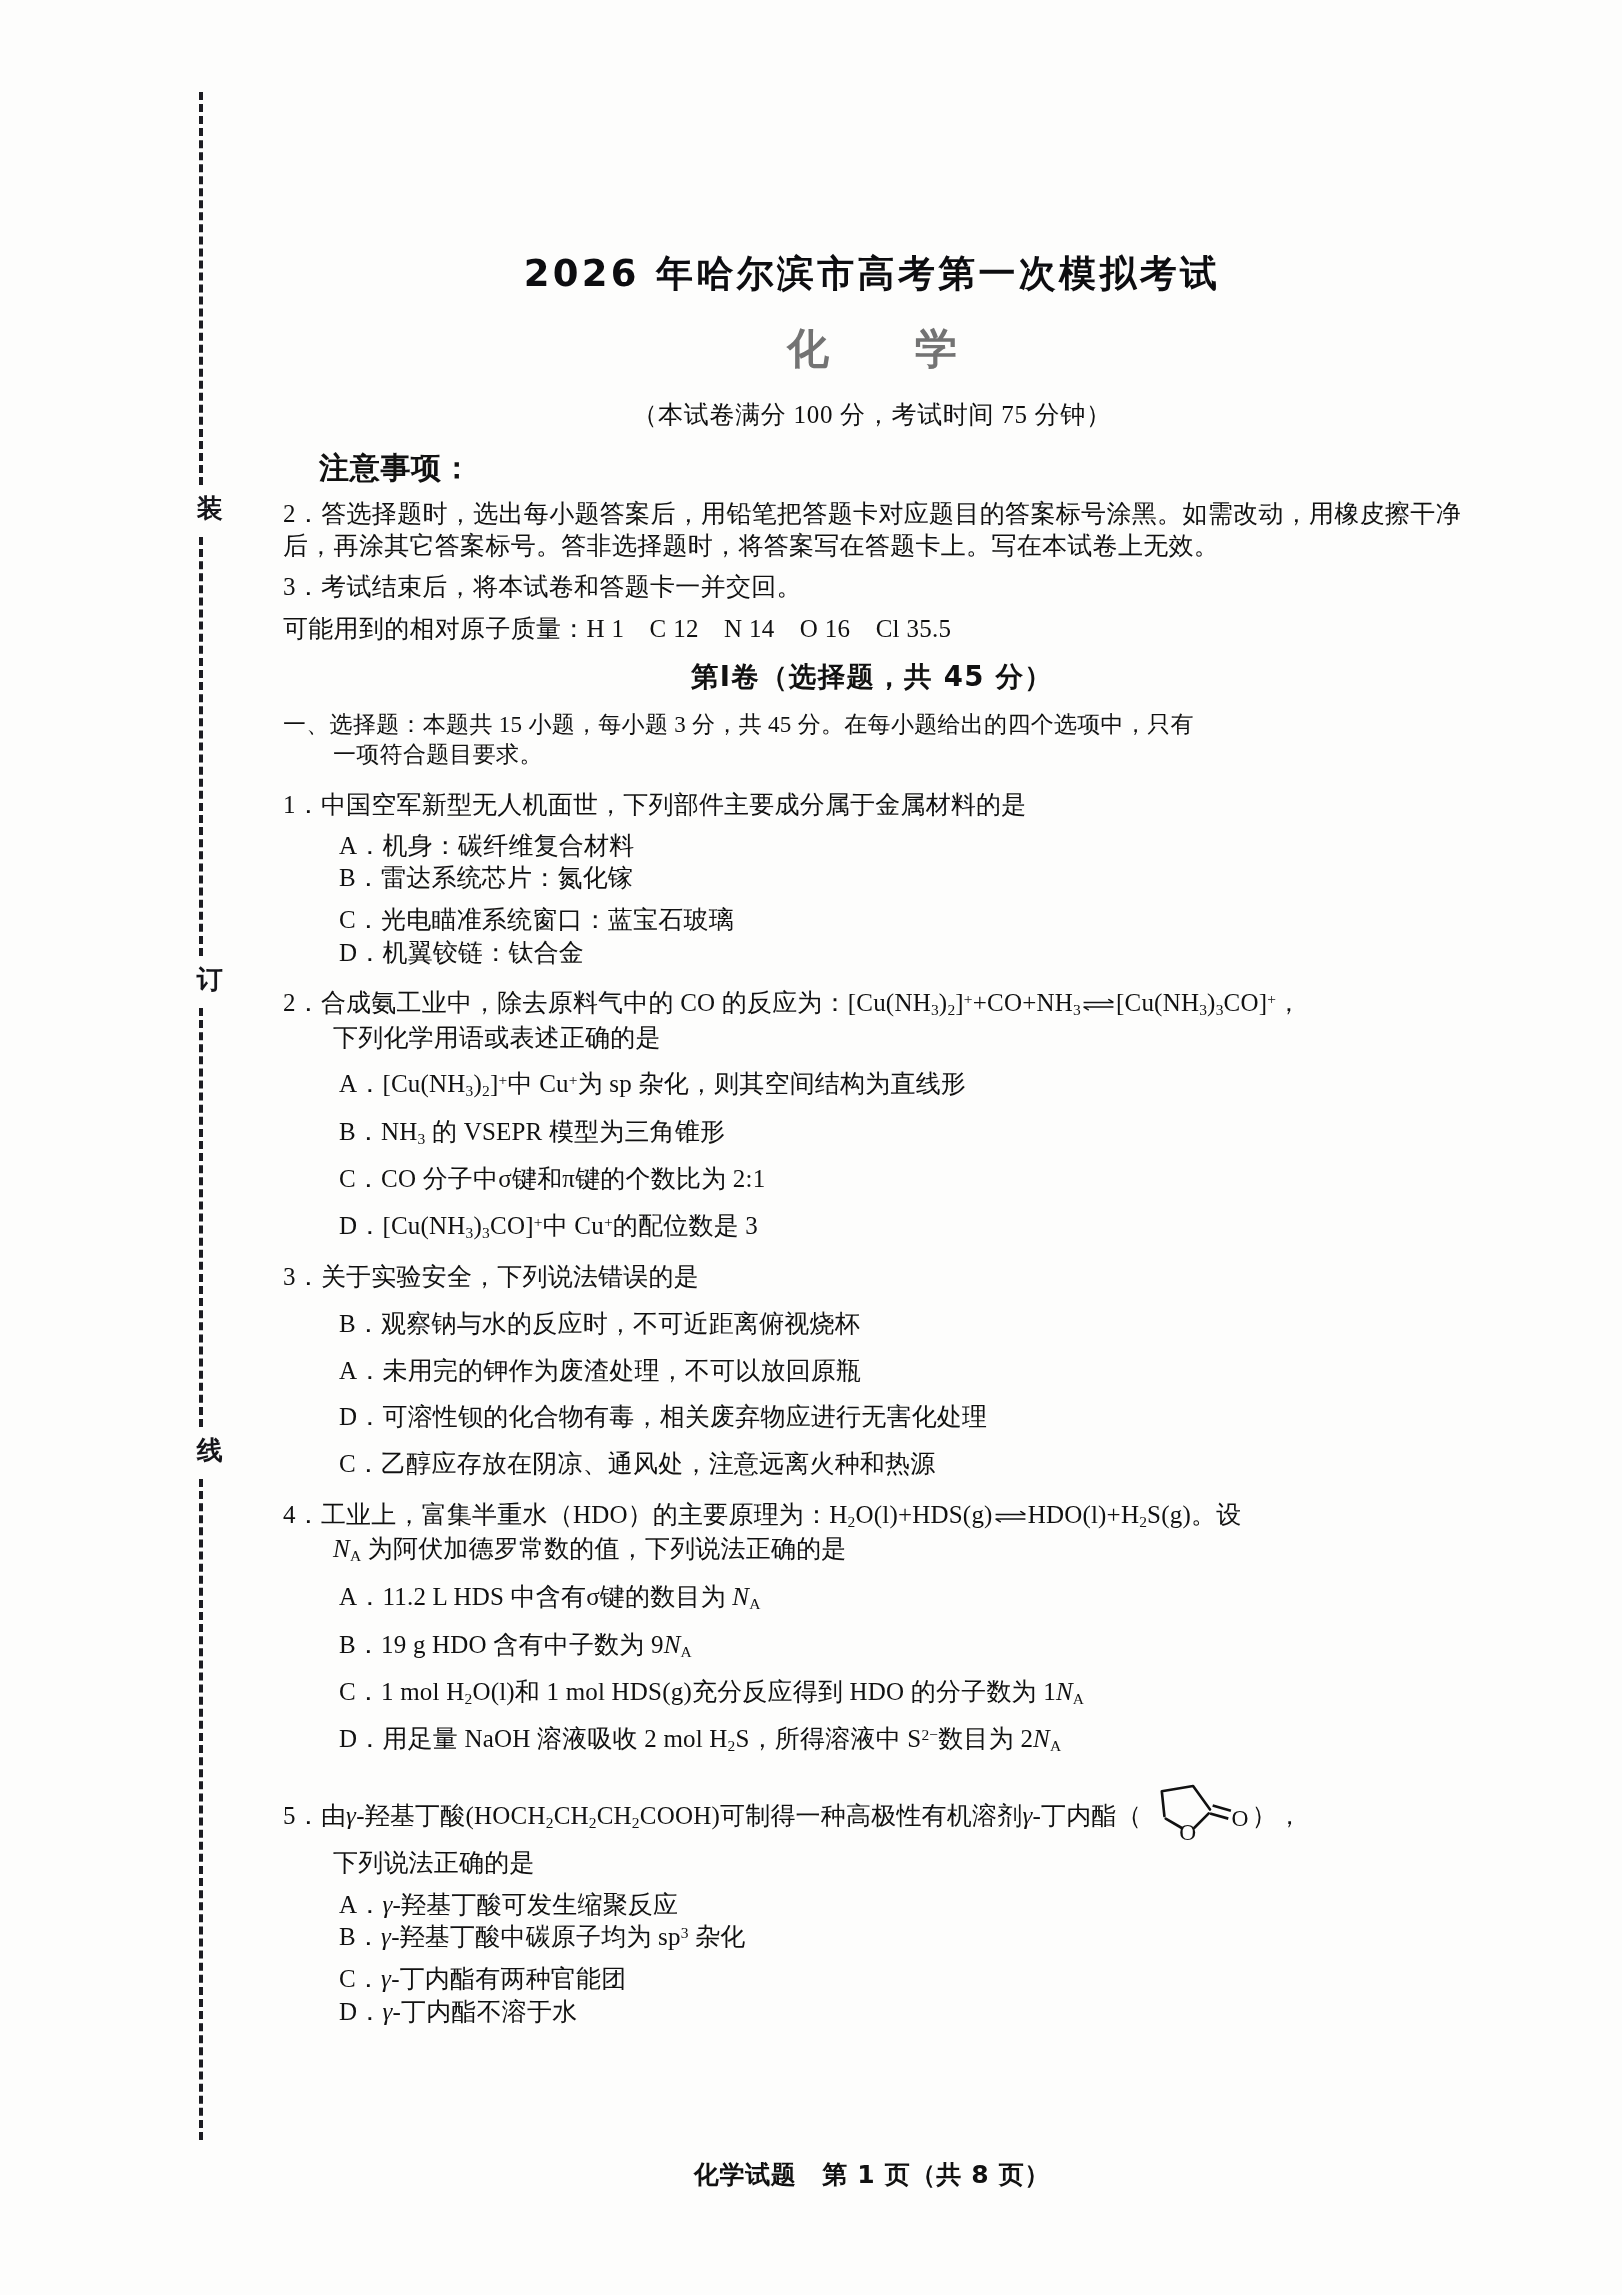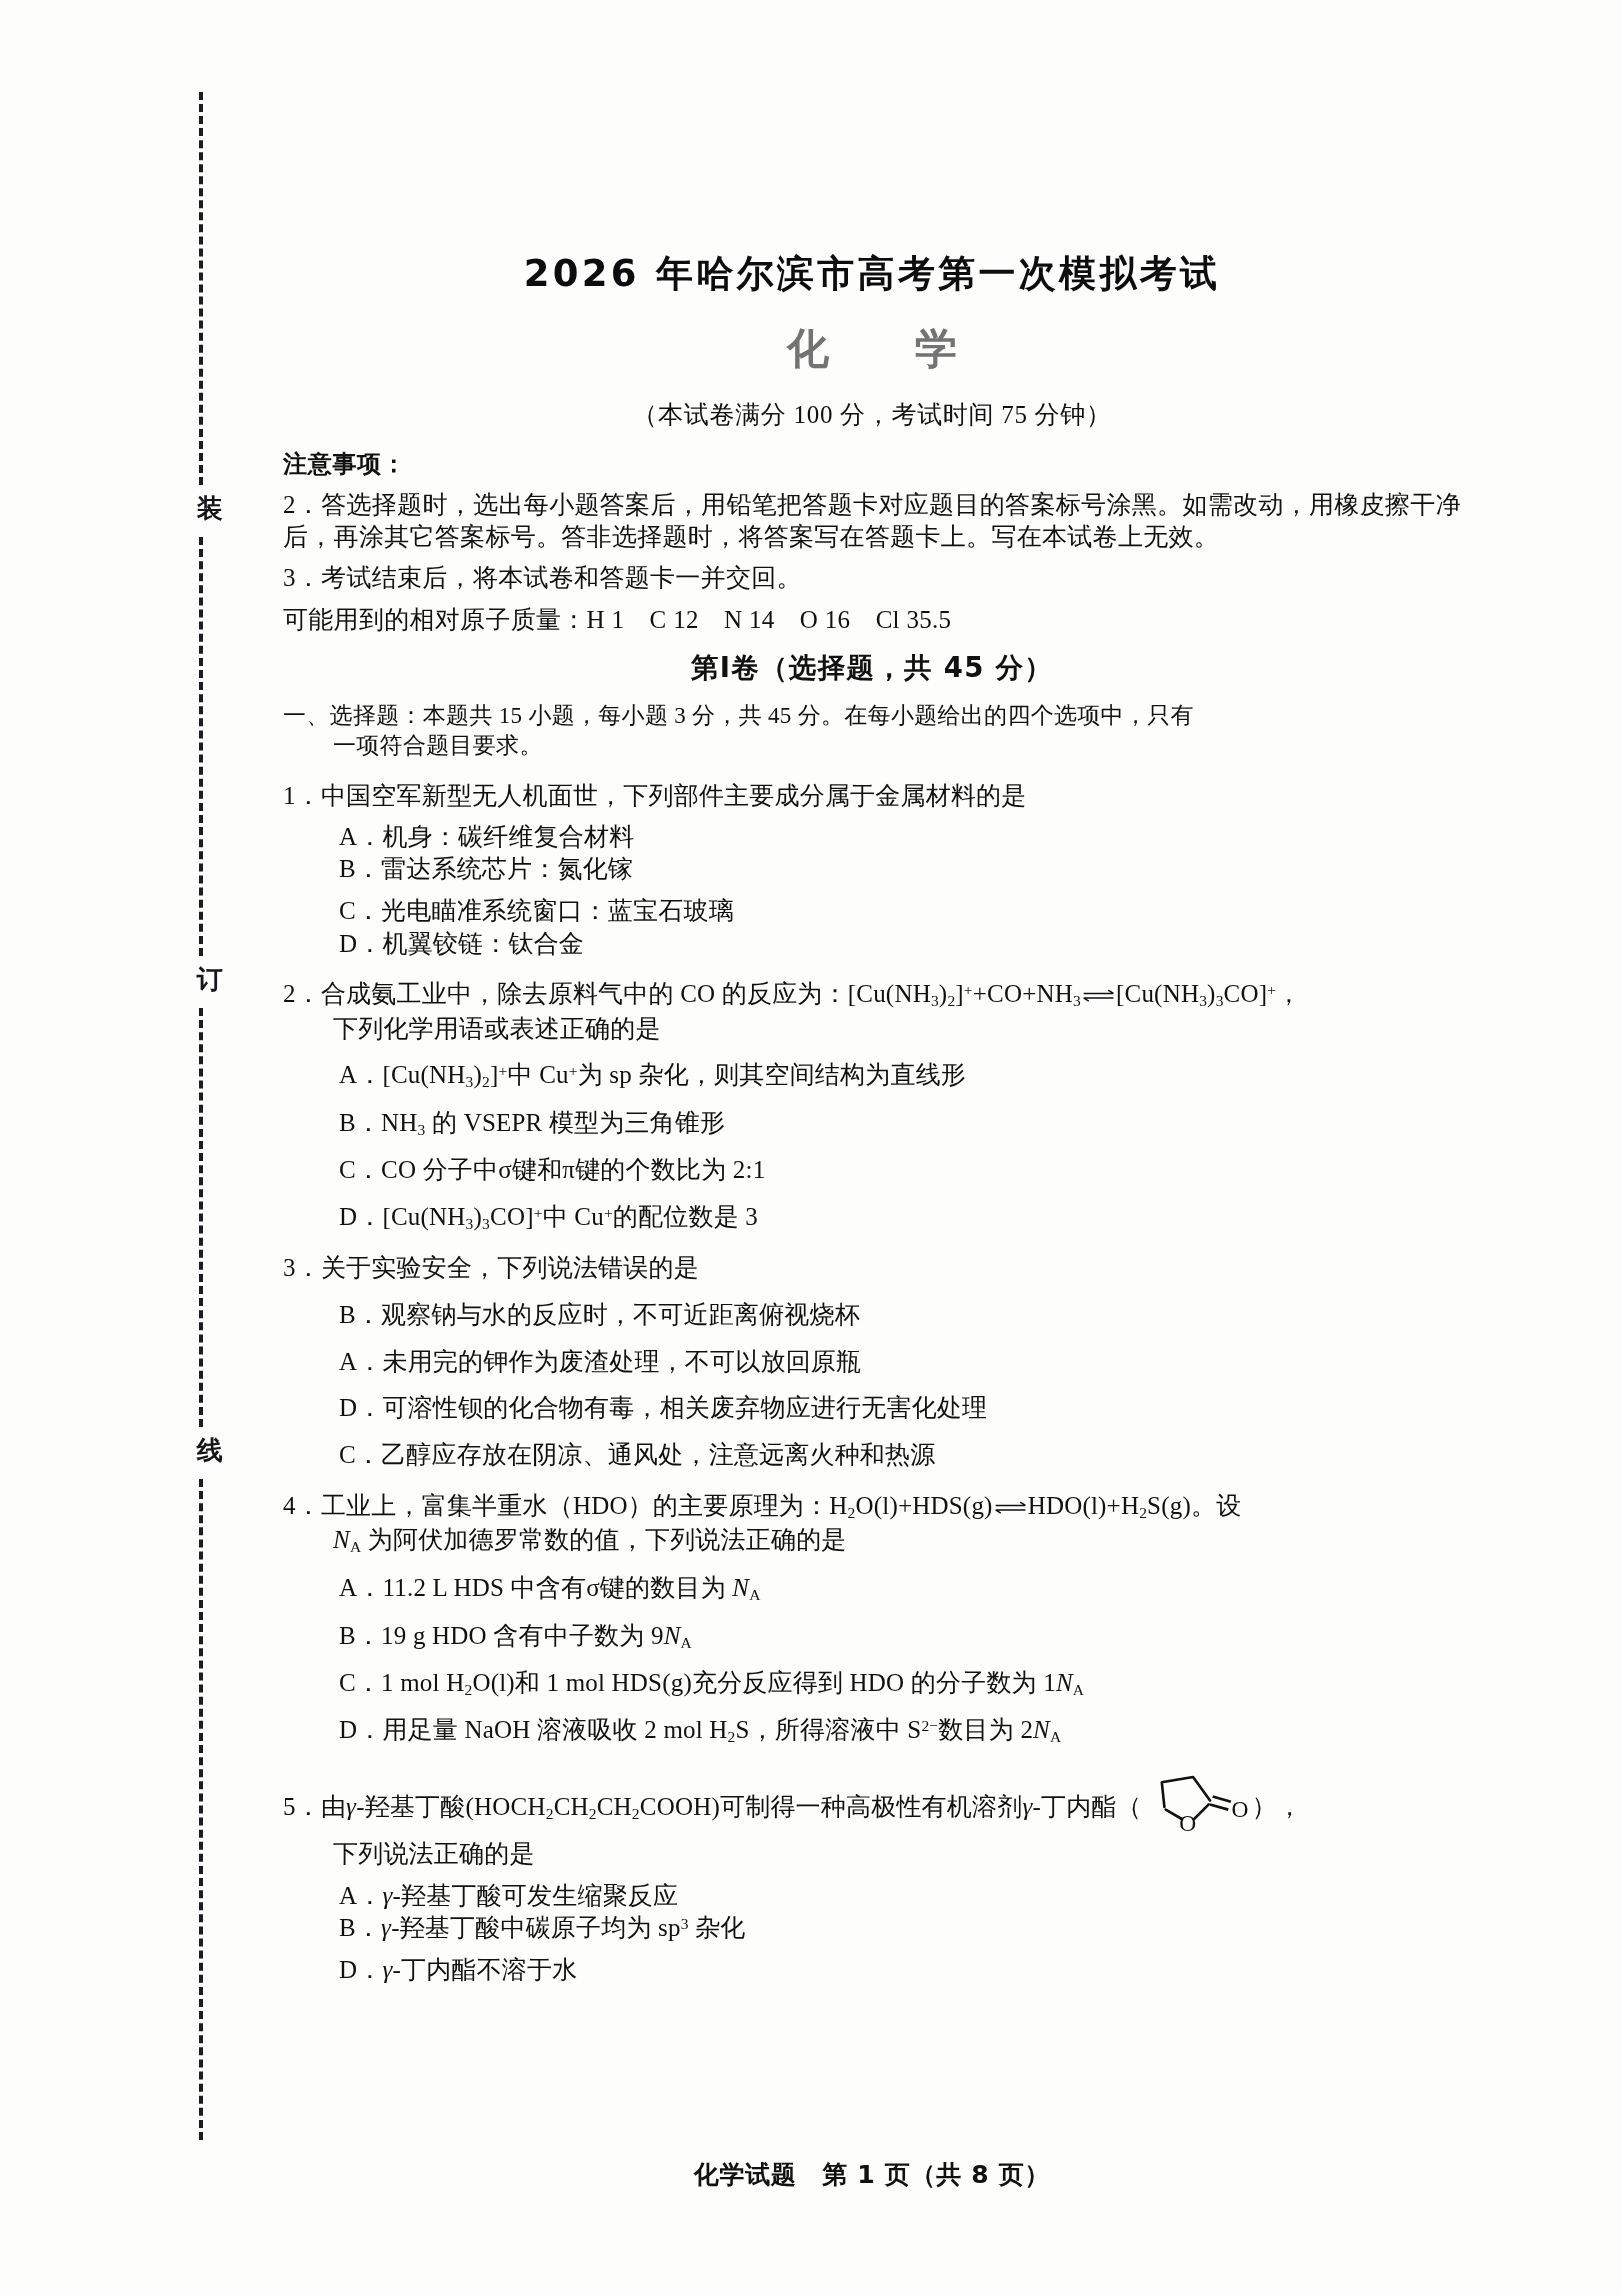--- a/index.html
+++ b/index.html
@@ -50,23 +50,24 @@
     color:#737373;
   }
   .doc-meta{
     margin-top:21px;
     text-align:center;
     font-size:25px;
     letter-spacing:0.7px;
   }
   .notice-head{
     margin-top:17px;
-    font-size:24px;
+    font-size:30px;
     font-weight:bold;
     letter-spacing:0.7px;
+    margin-left:36px;
   }
   .notice-item{
     margin-top:8.5px;
     font-size:25px;
     line-height:1.30;
     letter-spacing:0.3px;
     text-align:justify;
   }
   .atoms{
     margin-top:8.5px;
@@ -217,20 +218,21 @@
             <path d="M104 62 L132 70" stroke="#111" stroke-width="4" fill="none"></path>
             <text x="150" y="82" font-family="Liberation Serif, serif" font-size="36" fill="#111" text-anchor="middle">O</text>
           </svg></span><span>），</span></span>
     <span class="stem2">下列说法正确的是</span>
     <div class="opts">
       <div class="opt-row">
         <div class="opt half">A．<span class="ital">γ</span>-羟基丁酸可发生缩聚反应</div>
         <div class="opt half">B．<span class="ital">γ</span>-羟基丁酸中碳原子均为 sp<sup>3</sup> 杂化</div>
       </div>
       <div class="opt-row">
+        <div class="opt half">C．<span class="ital">γ</span>-丁内酯有两种官能团</div>
         <div class="opt half">D．<span class="ital">γ</span>-丁内酯不溶于水</div>
       </div>
     </div>
   </div>
 
   <div class="footer">化学试题　第 1 页（共 8 页）</div>
 </div>
 
 
 </body></html>

